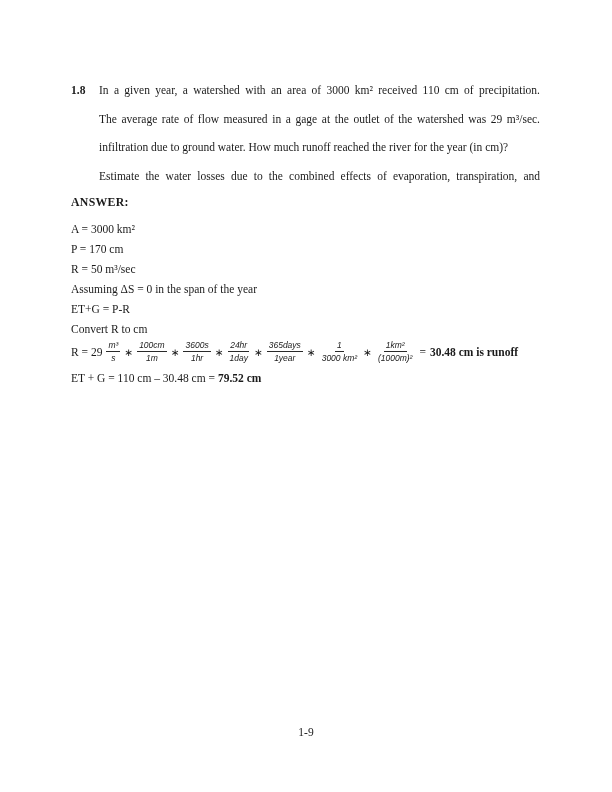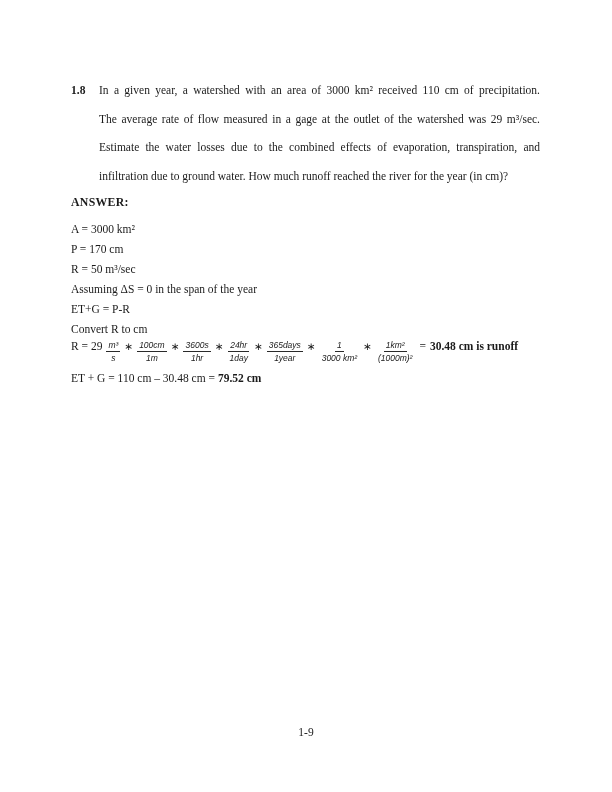--- a/index.html
+++ b/index.html
@@ -59,20 +59,21 @@
     font-size: 11.5px;
   }
   .answer-line { line-height: 20px; height: 20px; }
 
   
   .equation-row {
     position: absolute;
     left: 71px;
     top: 340px;
     display: flex;
+    align-items: center;
     font-size: 11.5px;
     white-space: nowrap;
   }
   .eq-lead { margin-right: 3px; }
   .frac {
     display: inline-flex;
     flex-direction: column;
     align-items: center;
     font-style: italic;
     font-size: 8.5px;
@@ -128,22 +129,22 @@
 </head>
 <body>
 
 <div class="page">
 
   <div class="problem">
     <div class="problem-number">1.8</div>
     <div class="problem-text">
       <div class="problem-line">In a given year, a watershed with an area of 3000 km² received 110 cm of precipitation.</div>
       <div class="problem-line">The average rate of flow measured in a gage at the outlet of the watershed was 29 m³/sec.</div>
+      <div class="problem-line last">infiltration due to ground water. How much runoff reached the river for the year (in cm)?</div>
       <div class="problem-line">Estimate the water losses due to the combined effects of evaporation, transpiration, and</div>
-      <div class="problem-line last">infiltration due to ground water. How much runoff reached the river for the year (in cm)?</div>
     </div>
   </div>
 
   <div class="answer-heading">ANSWER:</div>
 
   <div class="answer-lines">
     <div class="answer-line">A = 3000 km²</div>
     <div class="answer-line">P = 170 cm</div>
     <div class="answer-line">R = 50 m³/sec</div>
     <div class="answer-line">Assuming ΔS = 0 in the span of the year</div>

